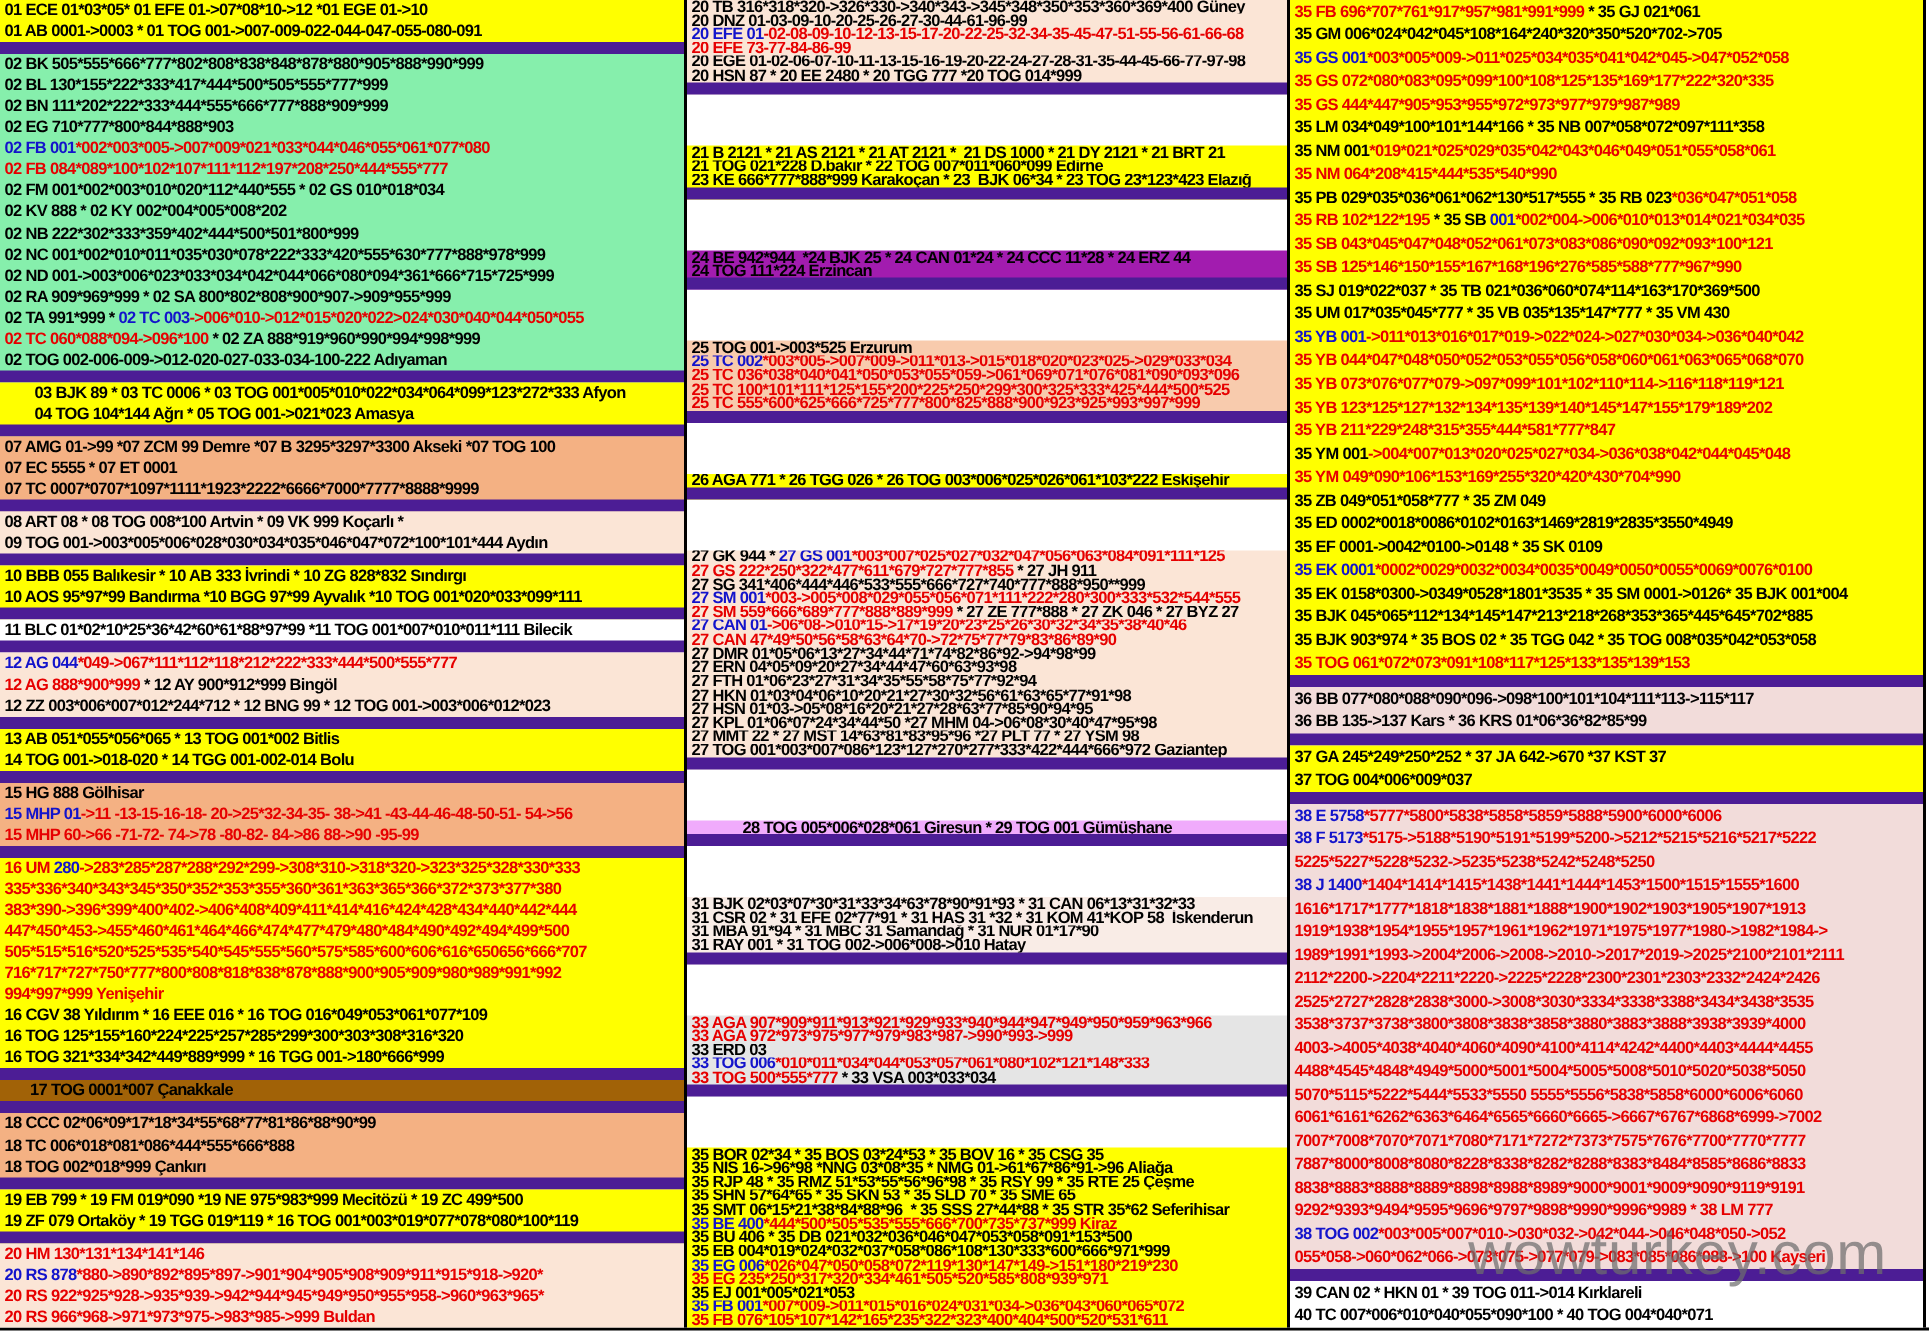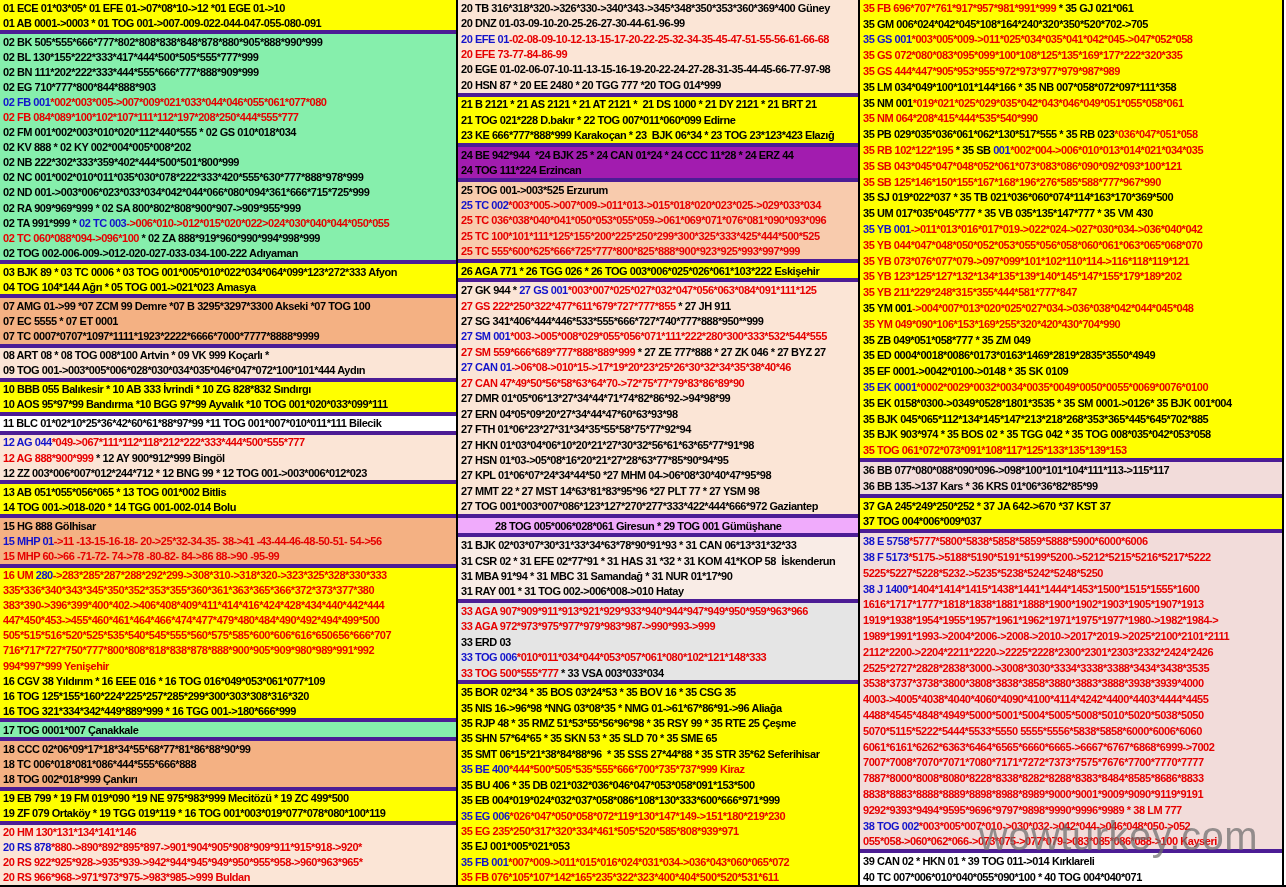--- a/index.html
+++ b/index.html
@@ -3,23 +3,23 @@
 <meta charset="utf-8">
 <style>
   html,body{margin:0;padding:0;background:#fff;}
   body{width:1286px;height:887px;overflow:hidden;
        font-family:"Liberation Sans",sans-serif;font-weight:bold;
        font-size:11px;letter-spacing:-0.45px;}
   .doc{position:relative;display:flex;width:1286px;height:887px;
        border-bottom:2px solid #000;box-sizing:border-box;}
   .col{display:flex;flex-direction:column;height:100%;box-sizing:border-box;}
   .col-0{width:458px;border-right:2px solid #000;}
-  .col-1{width:402px;border-right:2px solid #000;}
+  .col-1{width:402px;border-right:2px solid #000;gap:34px;}
   .col-2{width:424px;border-right:2px solid #000;}
-  .group{display:flex;flex-direction:column;border-bottom:4px solid #4c1d95;
+  .group{display:flex;flex-direction:column;border-bottom:8px solid #4c1d95;
          box-sizing:border-box;min-height:0;}
   .group:last-child{border-bottom:none;}
   .line{flex:1;display:flex;align-items:center;padding-left:3px;
         white-space:pre;overflow:hidden;min-height:0;}
   .c-k{color:#000000;}
   .c-r{color:#e60000;}
   .c-b{color:#1313cb;}
   .watermark{position:absolute;right:28px;bottom:26px;
       font-size:40px;letter-spacing:0.5px;color:rgba(110,110,110,0.72);
       font-weight:normal;pointer-events:none;}
@@ -43,21 +43,21 @@
         <div class="line"><span class="c-k">02 FM 001*002*003*010*020*112*440*555 * 02 GS 010*018*034</span></div>
         <div class="line"><span class="c-k">02 KV 888 * 02 KY 002*004*005*008*202</span></div>
         <div class="line"><span class="c-k">02 NB 222*302*333*359*402*444*500*501*800*999</span></div>
         <div class="line"><span class="c-k">02 NC 001*002*010*011*035*030*078*222*333*420*555*630*777*888*978*999</span></div>
         <div class="line"><span class="c-k">02 ND 001-&gt;003*006*023*033*034*042*044*066*080*094*361*666*715*725*999</span></div>
         <div class="line"><span class="c-k">02 RA 909*969*999 * 02 SA 800*802*808*900*907-&gt;909*955*999</span></div>
         <div class="line"><span class="c-k">02 TA 991*999 * </span><span class="c-b">02 TC 003</span><span class="c-r">-&gt;006*010-&gt;012*015*020*022&gt;024*030*040*044*050*055</span></div>
         <div class="line"><span class="c-r">02 TC 060*088*094-&gt;096*100</span><span class="c-k"> * 02 ZA 888*919*960*990*994*998*999</span></div>
         <div class="line"><span class="c-k">02 TOG 002-006-009-&gt;012-020-027-033-034-100-222 Adıyaman</span></div>
       </div>
-      <div class="group" style="background: rgb(255, 255, 0); flex: 2 2 0px;">
+      <div class="group" style="background: rgb(255, 255, 0); flex: 2 2 0px; padding-left: 20px;">
         <div class="line"><span class="c-k">03 BJK 89 * 03 TC 0006 * 03 TOG 001*005*010*022*034*064*099*123*272*333 Afyon</span></div>
         <div class="line"><span class="c-k">04 TOG 104*144 Ağrı * 05 TOG 001-&gt;021*023 Amasya</span></div>
       </div>
       <div class="group" style="background: rgb(244, 177, 131); flex: 3 3 0px;">
         <div class="line"><span class="c-k">07 AMG 01-&gt;99 *07 ZCM 99 Demre *07 B 3295*3297*3300 Akseki *07 TOG 100</span></div>
         <div class="line"><span class="c-k">07 EC 5555 * 07 ET 0001</span></div>
         <div class="line"><span class="c-k">07 TC 0007*0707*1097*1111*1923*2222*6666*7000*7777*8888*9999</span></div>
       </div>
       <div class="group" style="background: rgb(251, 229, 214); flex: 2 2 0px;">
         <div class="line"><span class="c-k">08 ART 08 * 08 TOG 008*100 Artvin * 09 VK 999 Koçarlı *</span></div>
@@ -89,21 +89,21 @@
         <div class="line"><span class="c-r">335*336*340*343*345*350*352*353*355*360*361*363*365*366*372*373*377*380</span></div>
         <div class="line"><span class="c-r">383*390-&gt;396*399*400*402-&gt;406*408*409*411*414*416*424*428*434*440*442*444</span></div>
         <div class="line"><span class="c-r">447*450*453-&gt;455*460*461*464*466*474*477*479*480*484*490*492*494*499*500</span></div>
         <div class="line"><span class="c-r">505*515*516*520*525*535*540*545*555*560*575*585*600*606*616*650656*666*707</span></div>
         <div class="line"><span class="c-r">716*717*727*750*777*800*808*818*838*878*888*900*905*909*980*989*991*992</span></div>
         <div class="line"><span class="c-r">994*997*999 Yenişehir</span></div>
         <div class="line"><span class="c-k">16 CGV 38 Yıldırım * 16 EEE 016 * 16 TOG 016*049*053*061*077*109</span></div>
         <div class="line"><span class="c-k">16 TOG 125*155*160*224*225*257*285*299*300*303*308*316*320</span></div>
         <div class="line"><span class="c-k">16 TOG 321*334*342*449*889*999 * 16 TGG 001-&gt;180*666*999</span></div>
       </div>
-      <div class="group" style="background: #86efac; flex: 1 1 0px;">
+      <div class="group" style="background: #a16207; flex: 1 1 0px; padding-left: 17px;">
         <div class="line"><span class="c-k">17 TOG 0001*007 Çanakkale</span></div>
       </div>
       <div class="group" style="background: rgb(244, 177, 131); flex: 3 3 0px;">
         <div class="line"><span class="c-k">18 CCC 02*06*09*17*18*34*55*68*77*81*86*88*90*99</span></div>
         <div class="line"><span class="c-k">18 TC 006*018*081*086*444*555*666*888</span></div>
         <div class="line"><span class="c-k">18 TOG 002*018*999 Çankırı</span></div>
       </div>
       <div class="group" style="background: rgb(255, 255, 0); flex: 2 2 0px;">
         <div class="line"><span class="c-k">19 EB 799 * 19 FM 019*090 *19 NE 975*983*999 Mecitözü * 19 ZC 499*500</span></div>
         <div class="line"><span class="c-k">19 ZF 079 Ortaköy * 19 TGG 019*119 * 16 TOG 001*003*019*077*078*080*100*119</span></div>
@@ -209,21 +209,21 @@
         <div class="line"><span class="c-k">35 SJ 019*022*037 * 35 TB 021*036*060*074*114*163*170*369*500</span></div>
         <div class="line"><span class="c-k">35 UM 017*035*045*777 * 35 VB 035*135*147*777 * 35 VM 430</span></div>
         <div class="line"><span class="c-b">35 YB 001</span><span class="c-r">-&gt;011*013*016*017*019-&gt;022*024-&gt;027*030*034-&gt;036*040*042</span></div>
         <div class="line"><span class="c-r">35 YB 044*047*048*050*052*053*055*056*058*060*061*063*065*068*070</span></div>
         <div class="line"><span class="c-r">35 YB 073*076*077*079-&gt;097*099*101*102*110*114-&gt;116*118*119*121</span></div>
         <div class="line"><span class="c-r">35 YB 123*125*127*132*134*135*139*140*145*147*155*179*189*202</span></div>
         <div class="line"><span class="c-r">35 YB 211*229*248*315*355*444*581*777*847</span></div>
         <div class="line"><span class="c-k">35 YM 001</span><span class="c-r">-&gt;004*007*013*020*025*027*034-&gt;036*038*042*044*045*048</span></div>
         <div class="line"><span class="c-r">35 YM 049*090*106*153*169*255*320*420*430*704*990</span></div>
         <div class="line"><span class="c-k">35 ZB 049*051*058*777 * 35 ZM 049</span></div>
-        <div class="line"><span class="c-k">35 ED 0004*0018*0086*0173*0163*1469*2819*2835*3550*4949</span></div>
+        <div class="line"><span class="c-k">35 ED 0002*0018*0086*0102*0163*1469*2819*2835*3550*4949</span></div>
         <div class="line"><span class="c-k">35 EF 0001-&gt;0042*0100-&gt;0148 * 35 SK 0109</span></div>
         <div class="line"><span class="c-b">35 EK 0001</span><span class="c-r">*0002*0029*0032*0034*0035*0049*0050*0055*0069*0076*0100</span></div>
         <div class="line"><span class="c-k">35 EK 0158*0300-&gt;0349*0528*1801*3535 * 35 SM 0001-&gt;0126* 35 BJK 001*004</span></div>
         <div class="line"><span class="c-k">35 BJK 045*065*112*134*145*147*213*218*268*353*365*445*645*702*885</span></div>
         <div class="line"><span class="c-k">35 BJK 903*974 * 35 BOS 02 * 35 TGG 042 * 35 TOG 008*035*042*053*058</span></div>
         <div class="line"><span class="c-r">35 TOG 061*072*073*091*108*117*125*133*135*139*153</span></div>
       </div>
       <div class="group" style="background: rgb(242, 220, 218); flex: 2 2 0px;">
         <div class="line"><span class="c-k">36 BB 077*080*088*090*096-&gt;098*100*101*104*111*113-&gt;115*117</span></div>
         <div class="line"><span class="c-k">36 BB 135-&gt;137 Kars * 36 KRS 01*06*36*82*85*99</span></div>

